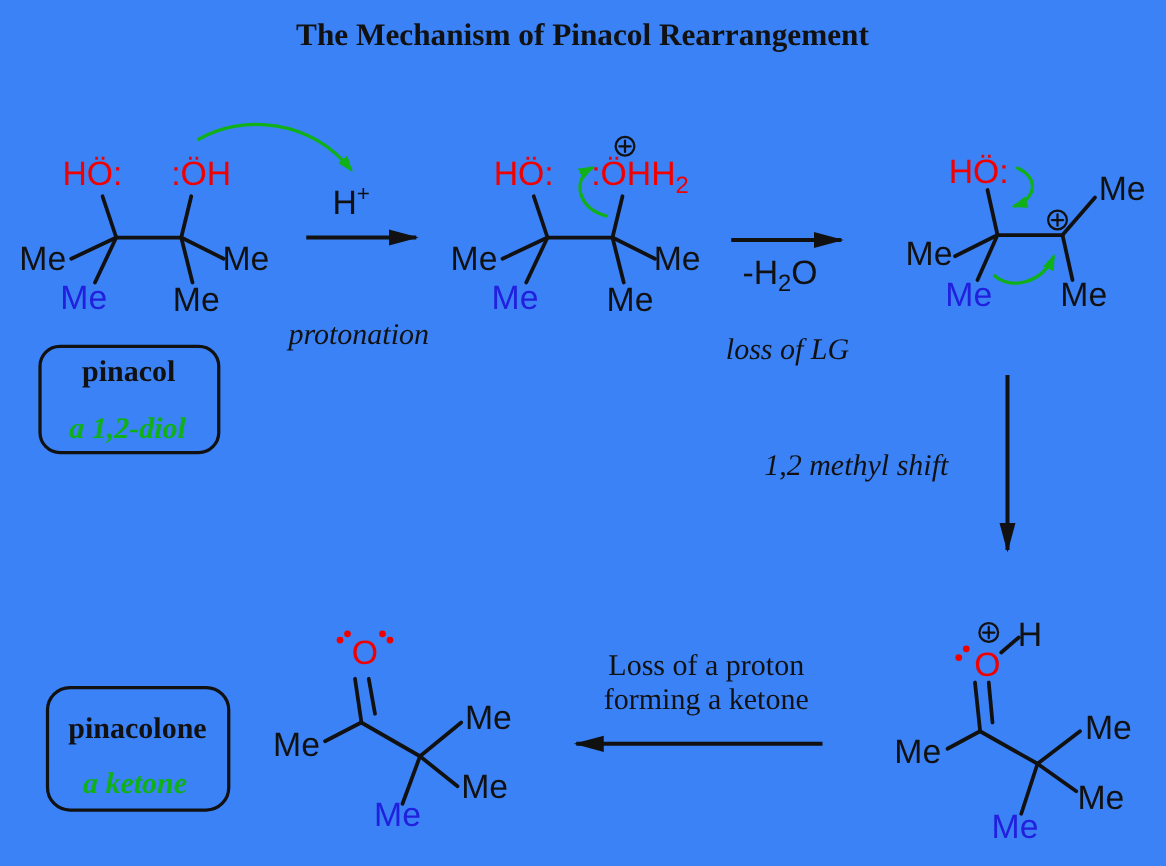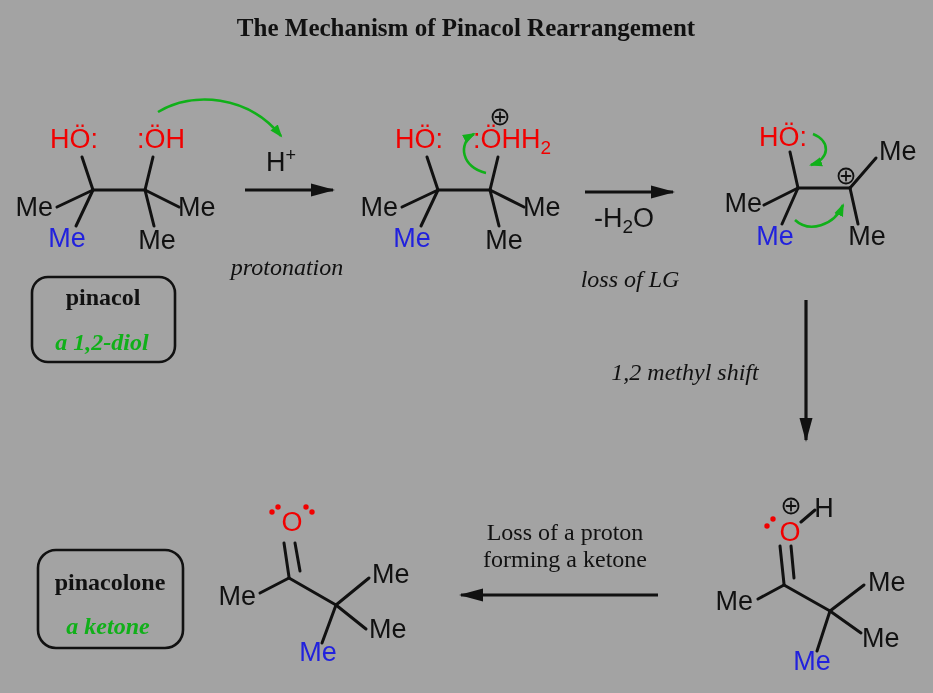--- a/index.html
+++ b/index.html
@@ -1,16 +1,16 @@
 <!DOCTYPE html>
 <html style="--red: #f10000; --blue: #2121dd; --green: #10b019; --ink: #111111;"><head>
 <meta charset="utf-8">
 <style>
   html,body{margin:0;padding:0;background:#ffffff;}
-  .stage{position:relative;width:933px;height:693px;background:#a3a3a3;overflow:hidden;}
+  .stage{position:relative;width:933px;height:693px;background:#3b82f6;overflow:hidden;}
   svg{font-family:"Liberation Sans","DejaVu Sans",sans-serif;}
   .title-t{font:bold 25px "Liberation Serif","DejaVu Serif",serif;fill:#111;}
   .chem{font-size:27px;fill:#111;}
   .red{fill:var(--red);}
   .blue{fill:var(--blue);}
   .sub{font-size:19px;}
   .sup{font-size:18px;}
   .bond{stroke:#111;stroke-width:3;stroke-linecap:round;fill:none;}
   .dbond{stroke:#111;stroke-width:3;stroke-linecap:round;fill:none;}
   .arrow{stroke:#111;stroke-width:3.2;fill:none;}

